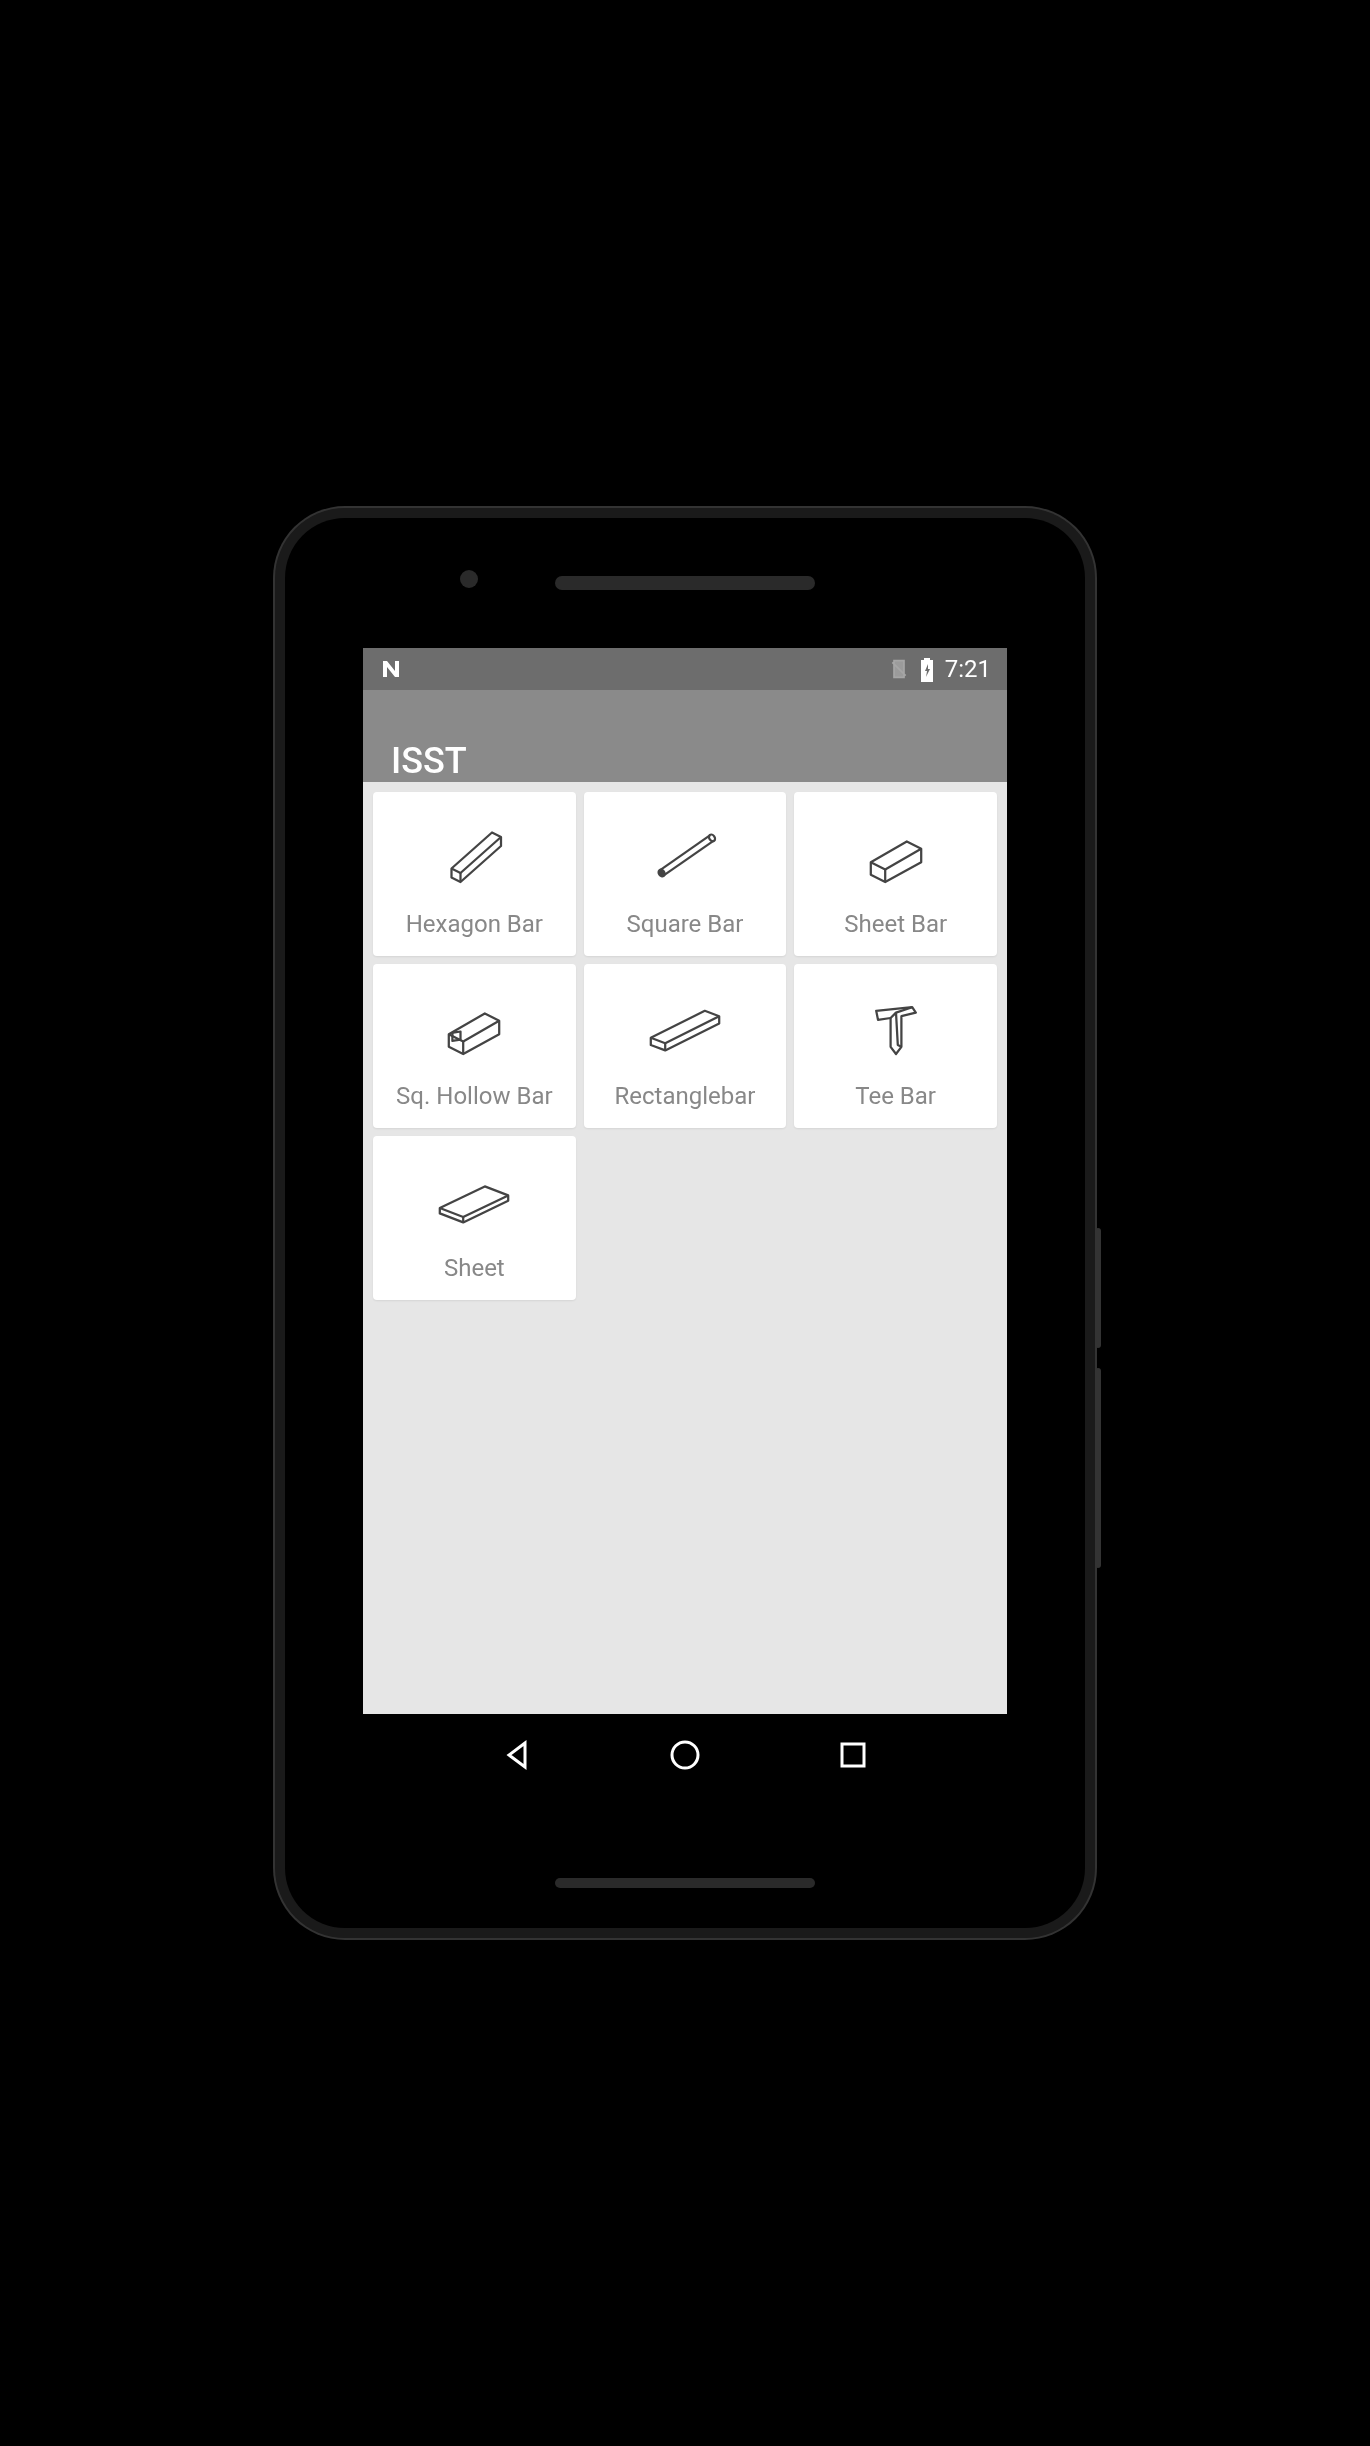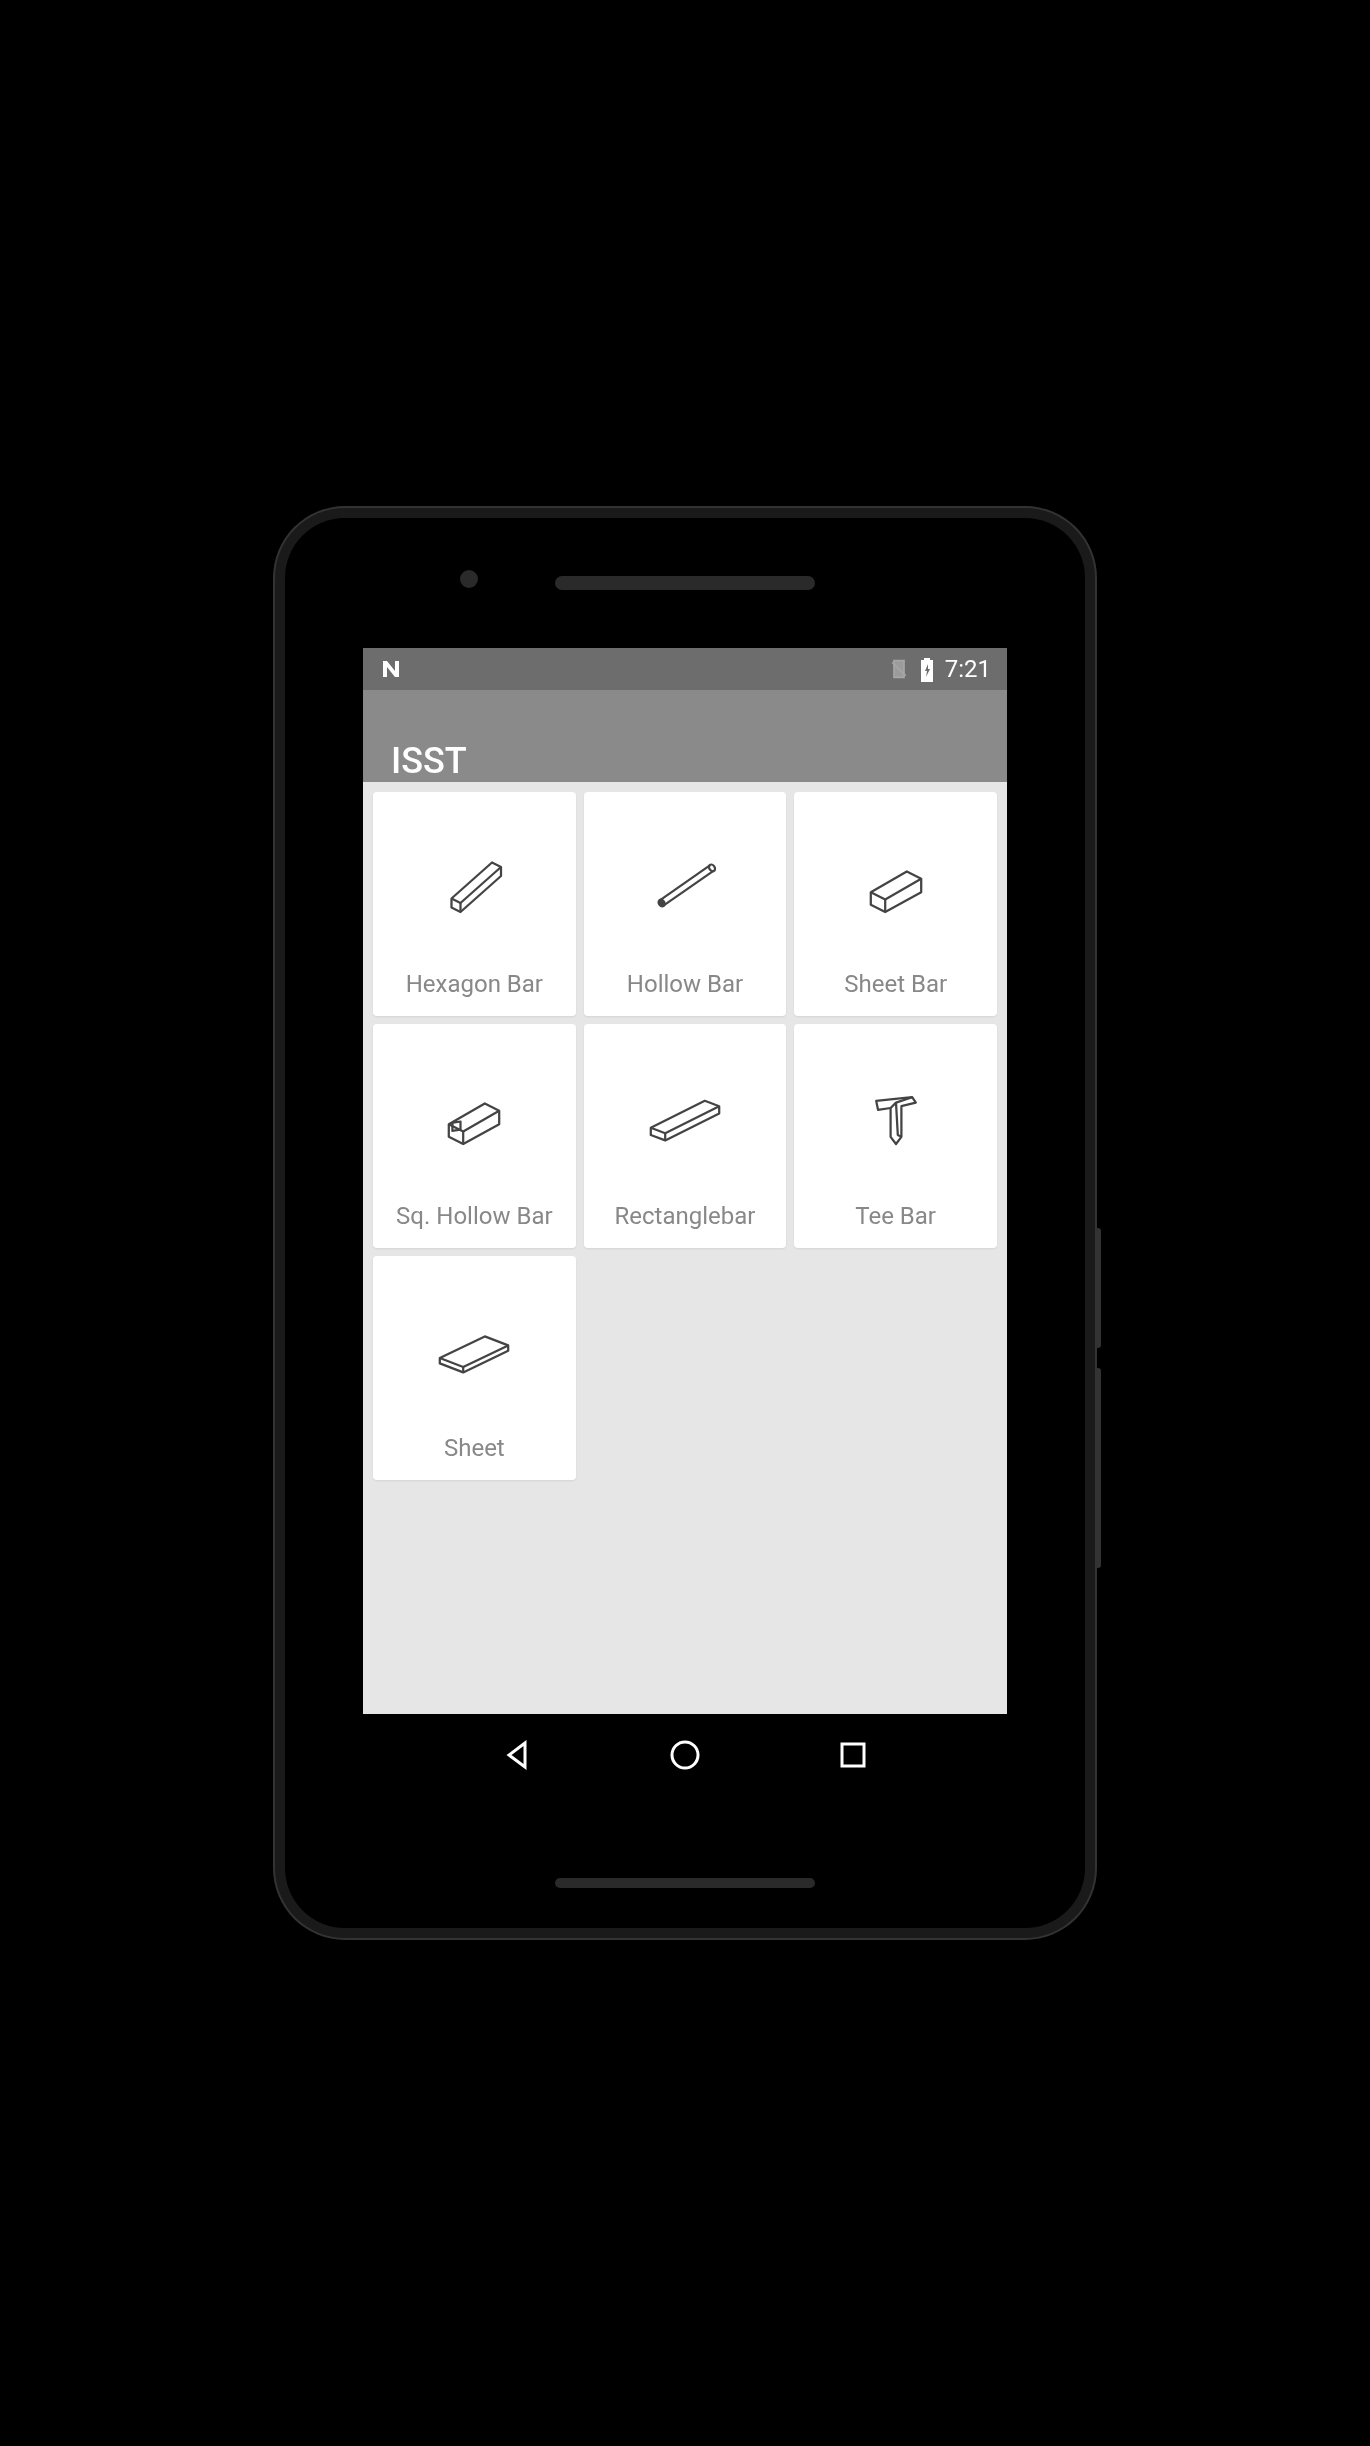--- a/index.html
+++ b/index.html
@@ -116,21 +116,21 @@
     }
     .content {
       padding: 10px;
       display: grid;
       grid-template-columns: repeat(3, 1fr);
       gap: 8px;
     }
     .tile {
       background: #fff;
       border-radius: 4px;
-      height: 224px;
+      height: 164px;
       display: flex;
       flex-direction: column;
       align-items: center;
       justify-content: flex-end;
       padding: 18px 8px;
       box-shadow: 0 1px 2px rgba(0,0,0,0.08);
       cursor: pointer;
     }
     .tile-icon {
       flex: 1;
@@ -242,21 +242,21 @@
 
         <div class="tile">
           <div class="tile-icon">
             <svg viewBox="0 0 100 80" stroke="#444" stroke-width="2.5" fill="none">
               <path d="M22 57 L78 18"></path>
               <path d="M26 63 L82 24"></path>
               <ellipse cx="80" cy="21" rx="3" ry="4" transform="rotate(-35 80 21)"></ellipse>
               <ellipse cx="24" cy="60" rx="3" ry="4" transform="rotate(-35 24 60)" fill="#444"></ellipse>
             </svg>
           </div>
-          <span class="tile-label">Hollow Bar</span>
+          <span class="tile-label">Square Bar</span>
         </div>
 
 
         <div class="tile">
           <div class="tile-icon">
             <svg viewBox="0 0 100 80" stroke="#444" stroke-width="2.5" fill="none" stroke-linejoin="round">
               <path d="M22 48 L62 25 L78 33 L78 48 L38 70 L22 62 Z"></path>
               <path d="M22 48 L38 56 L78 33"></path>
               <path d="M38 56 L38 70"></path>
             </svg>

